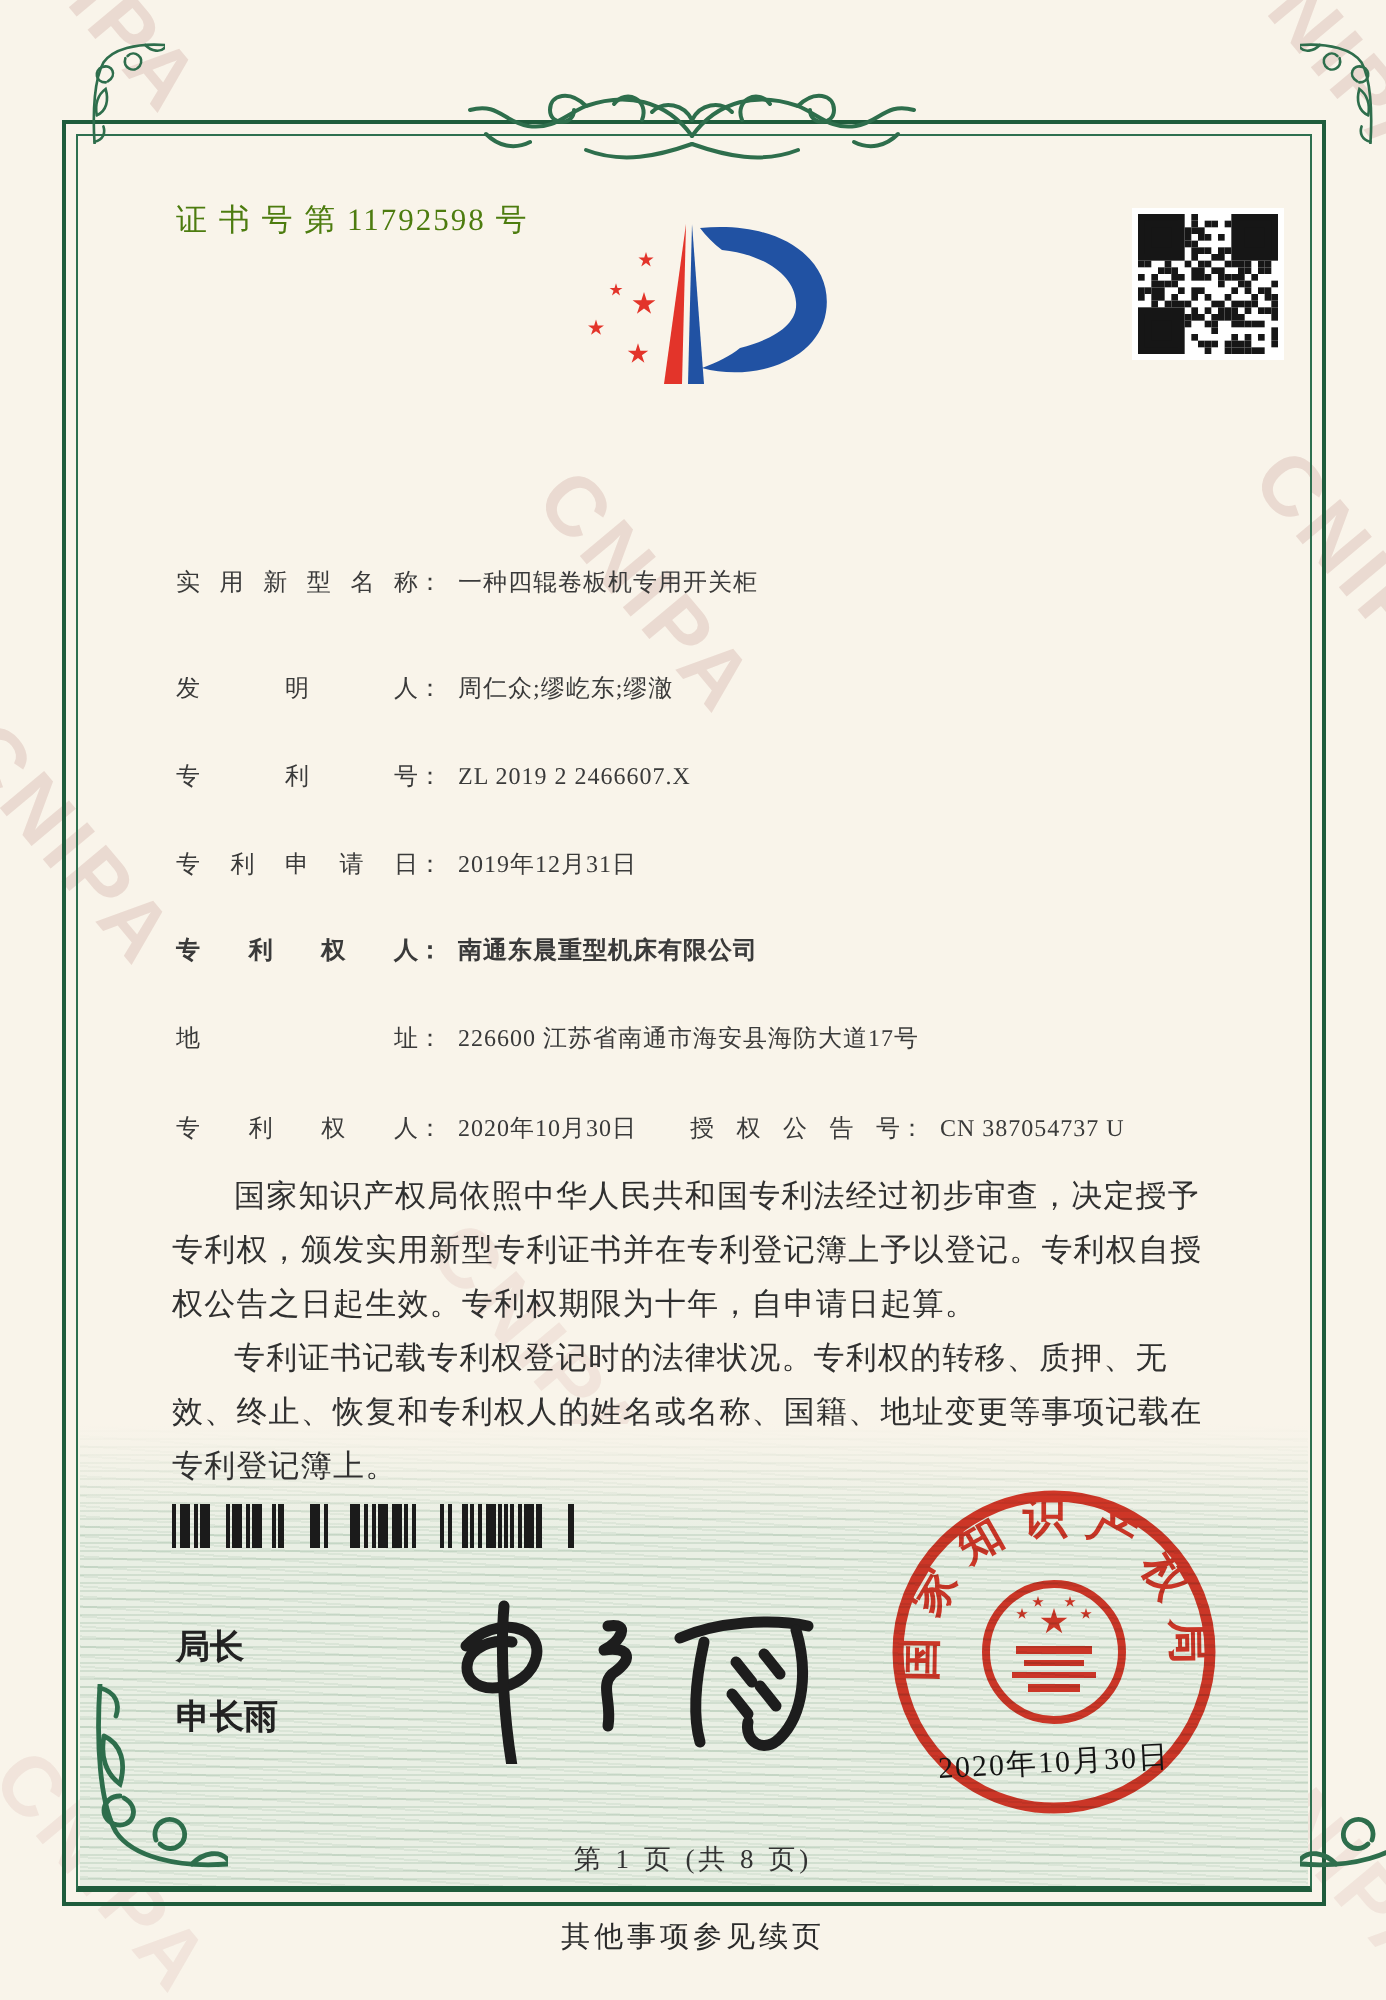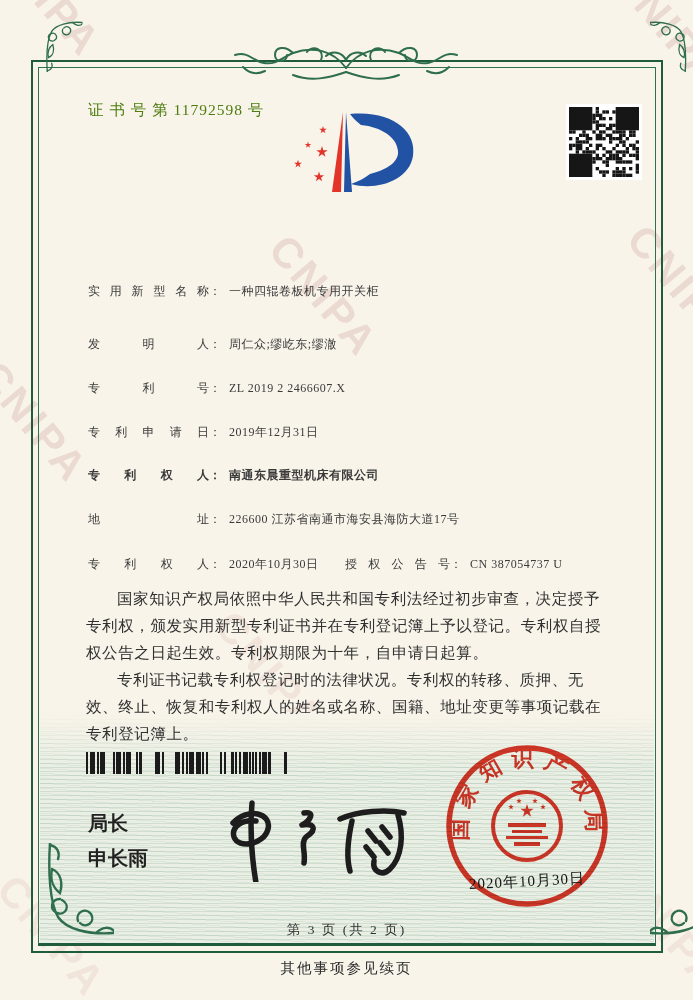--- a/index.html
+++ b/index.html
@@ -62,21 +62,21 @@
   .grant-right .lbl{width:105px;}
   
   .paras{position:absolute;left:86px;top:585px;width:530px;z-index:5;}
   .paras p{margin:0;text-indent:2em;font-size:15.5px;line-height:27px;letter-spacing:.6px;color:#303030;}
   
   .barcode{position:absolute;left:86px;top:752px;width:206px;height:22px;z-index:5;}
   .barcode svg rect{fill:#1b1b1b;}
   .signatory{
     position:absolute;left:88px;top:806px;z-index:5;
     font-family:"Liberation Sans","DejaVu Sans",sans-serif;font-weight:600;
-    font-size:20px;color:#222;line-height:35px;
+    font-size:17px;color:#222;line-height:35px;
   }
   .signature{position:absolute;left:195px;top:782px;z-index:5;}
   .signature path{stroke:#1d1d1d;stroke-width:5.5;fill:none;stroke-linecap:round;stroke-linejoin:round;}
   .seal{position:absolute;left:432px;top:731px;z-index:6;opacity:.93;mix-blend-mode:multiply;}
   .seal-date{
     position:absolute;left:432px;top:872px;width:190px;z-index:7;
     text-align:center;font-size:15px;letter-spacing:1px;color:#141414;
     transform:rotate(-3deg);
   }
   .page-no{position:absolute;left:0;right:0;top:921px;z-index:5;text-align:center;font-size:13.5px;letter-spacing:2px;color:#333;}
@@ -447,16 +447,16 @@
         <path transform="translate(79,76) scale(3)" d="M0,-1 L0.22,-0.31 0.95,-0.31 0.36,0.12 0.59,0.81 0,0.38 -0.59,0.81 -0.36,0.12 -0.95,-0.31 -0.22,-0.31 Z"></path>
         <path transform="translate(87,70) scale(3)" d="M0,-1 L0.22,-0.31 0.95,-0.31 0.36,0.12 0.59,0.81 0,0.38 -0.59,0.81 -0.36,0.12 -0.95,-0.31 -0.22,-0.31 Z"></path>
         <path transform="translate(103,70) scale(3)" d="M0,-1 L0.22,-0.31 0.95,-0.31 0.36,0.12 0.59,0.81 0,0.38 -0.59,0.81 -0.36,0.12 -0.95,-0.31 -0.22,-0.31 Z"></path>
         <path transform="translate(111,76) scale(3)" d="M0,-1 L0.22,-0.31 0.95,-0.31 0.36,0.12 0.59,0.81 0,0.38 -0.59,0.81 -0.36,0.12 -0.95,-0.31 -0.22,-0.31 Z"></path>
         <path d="M76,92h38v4h-38z M80,99h30v3h-30z M74,105h42v3h-42z M82,111h26v4h-26z"></path>
       </g>
     </svg>
   </div>
   <div class="seal-date">2020年10月30日</div>
 
-  <div class="page-no">第 3 页 (共 2 页)</div>
+  <div class="page-no">第 1 页 (共 8 页)</div>
   <div class="cont-note">其他事项参见续页</div>
 
 </div>
 
 </body></html>

